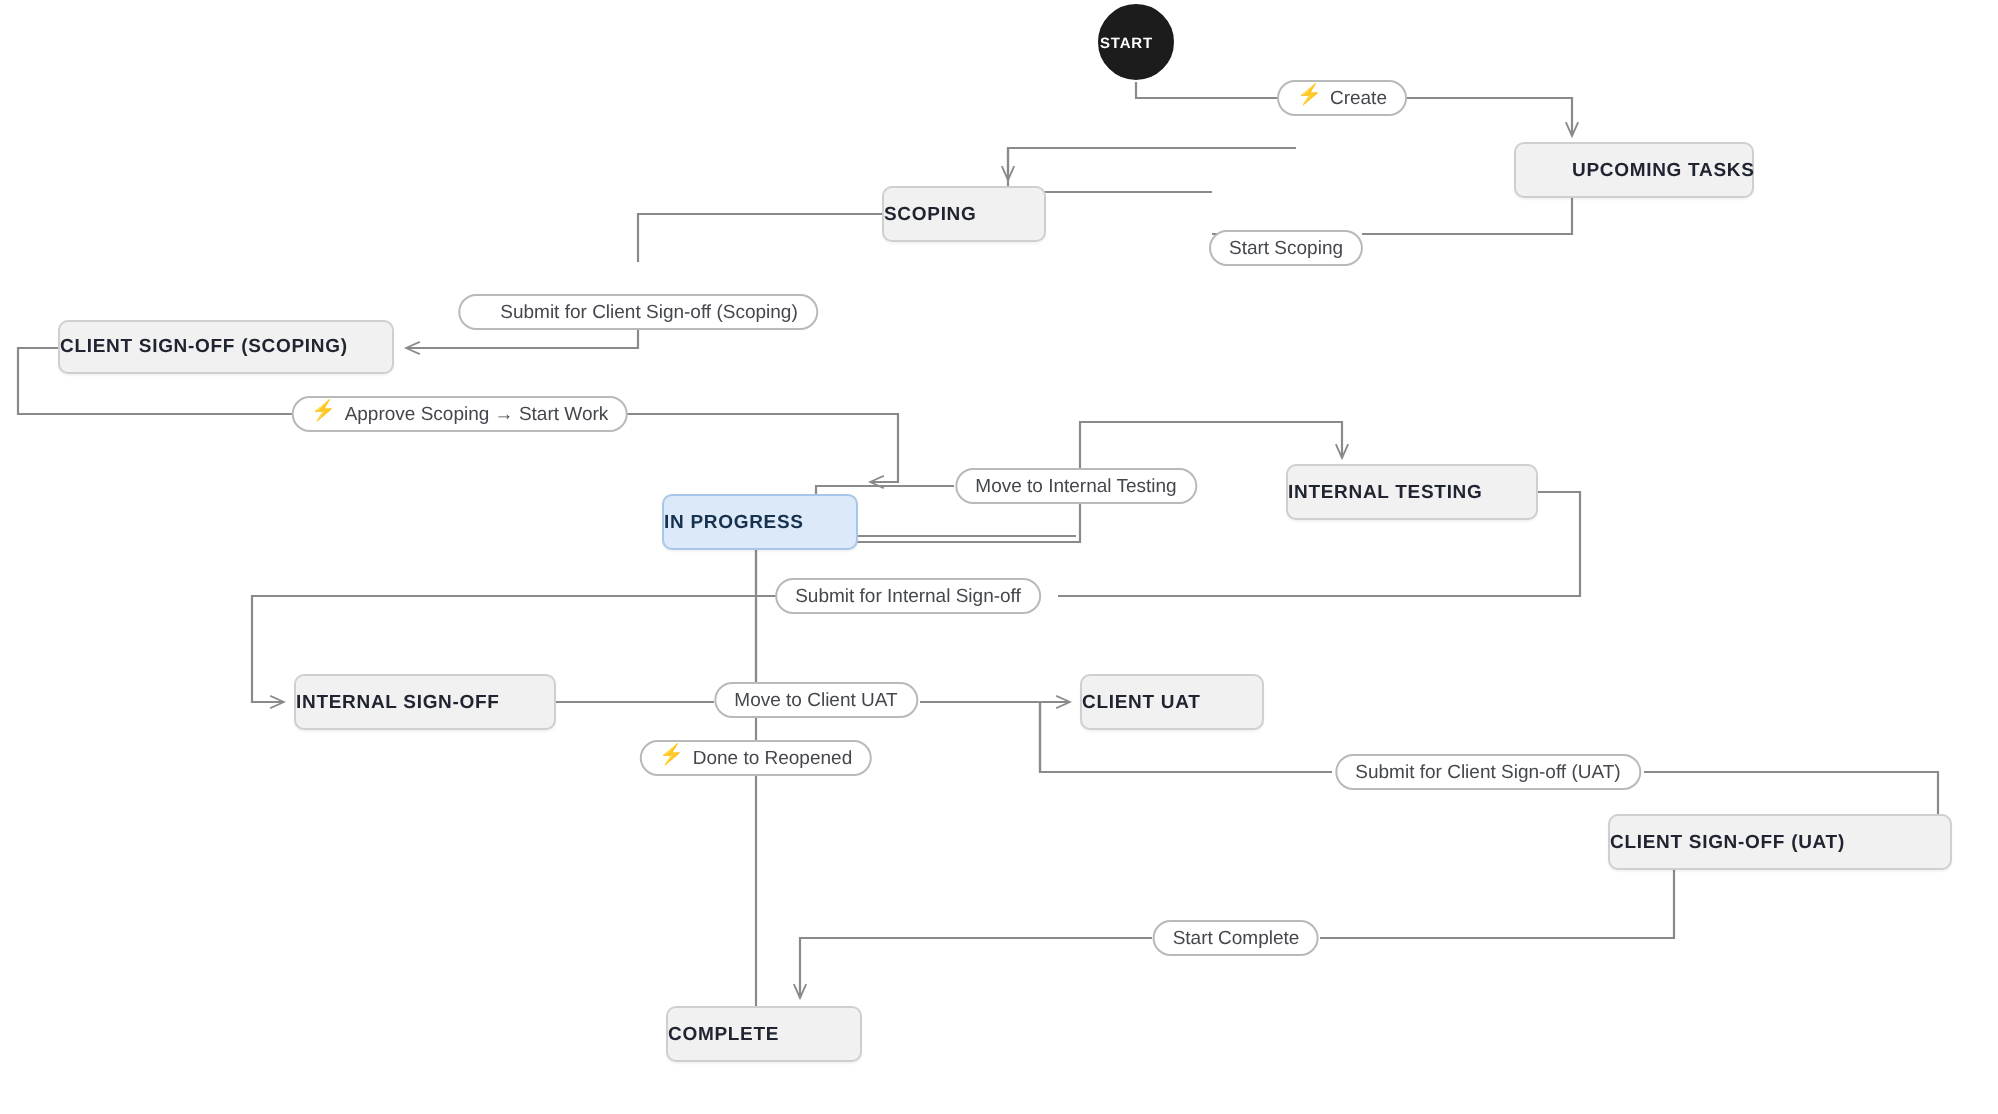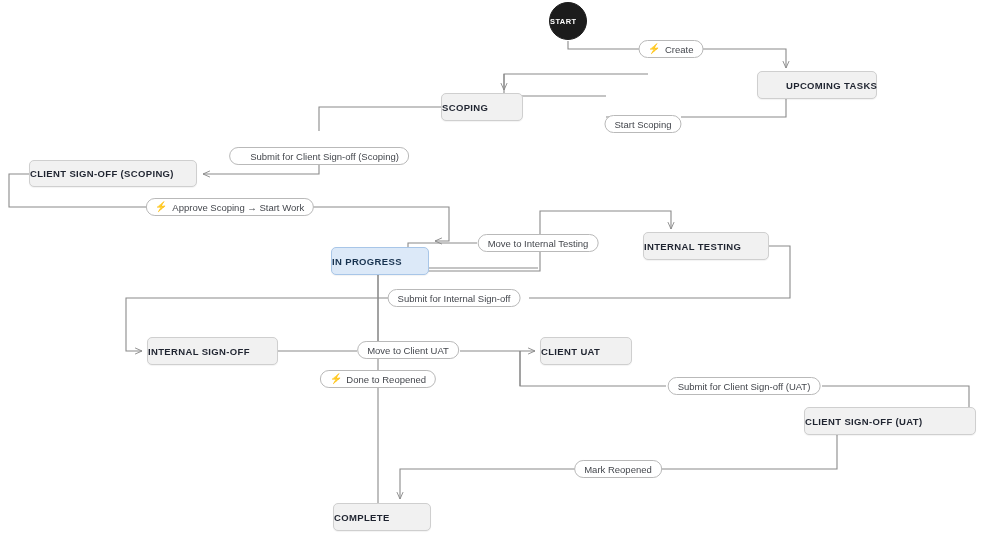--- a/index.html
+++ b/index.html
@@ -210,16 +210,16 @@
   <div class="edge-label" style="left:378px; top:379px;">
     <span class="bolt">⚡</span>
     <span>Done to Reopened</span>
   </div>
 
   <div class="edge-label" style="left:744px; top:386px;">
     <span>Submit for Client Sign-off (UAT)</span>
   </div>
 
   <div class="edge-label" style="left:618px; top:469px;">
-    <span>Mark Reopened</span>
+    <span>Start Complete</span>
   </div>
 
 </div>
 
 </body></html>

